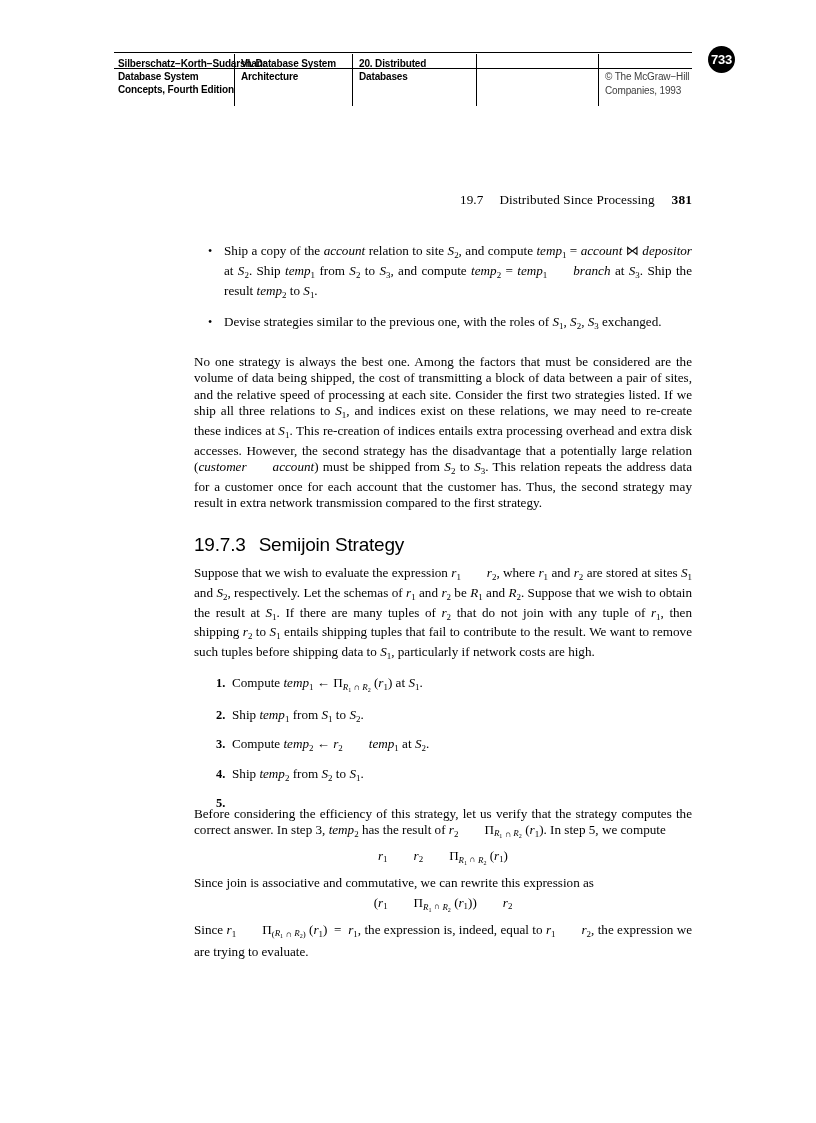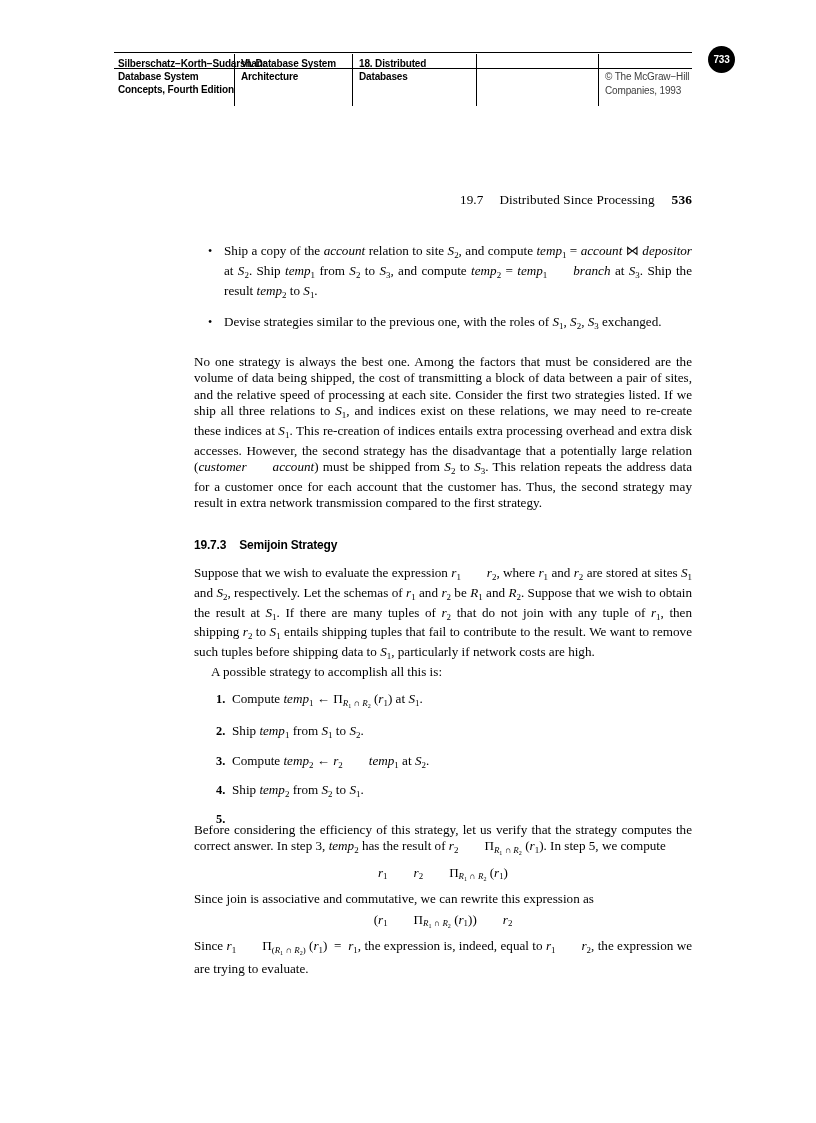--- a/index.html
+++ b/index.html
@@ -63,21 +63,21 @@
     position: absolute;
     left: 708px;
     top: 46px;
     width: 27px;
     height: 27px;
     border-radius: 50%;
     background: #000;
     color: #fff;
     font-family: "Liberation Sans", "DejaVu Sans", sans-serif;
     font-weight: bold;
-    font-size: 10px;
+    font-size: 13px;
     display: flex;
     align-items: center;
     justify-content: center;
     letter-spacing: -0.2px;
   }
 
   
   .running-head {
     position: absolute;
     left: 194px;
@@ -128,22 +128,22 @@
   p.body {
     margin: 0 0 0 0;
     text-align: justify;
   }
   p.gap-before { margin-top: 20px; }
   p.indent { text-indent: 17px; }
 
   
   h2.section {
     font-family: "Liberation Sans", "DejaVu Sans", sans-serif;
-    font-weight: bold;
-    font-size: 12px;
+    font-weight: normal;
+    font-size: 19px;
     margin: 26px 0 11px 0;
     letter-spacing: -0.2px;
   }
   h2.section .num { margin-right: 13px; }
 
   
   ol.steps {
     list-style: none;
     margin: 11px 0 0 0;
     padding: 0;
@@ -198,53 +198,52 @@
   <div class="hcol hcol-a">
     <span class="line">Silberschatz−Korth−Sudarshan:</span>
     <span class="line">Database System</span>
     <span class="line">Concepts, Fourth Edition</span>
   </div>
   <div class="hcol hcol-b">
     <span class="line">VI. Database System</span>
     <span class="line">Architecture</span>
   </div>
   <div class="hcol hcol-c">
-    <span class="line">18. Distributed Databases</span>
+    <span class="line">20. Distributed Databases</span>
   </div>
   <div class="hcol hcol-d">
     <span class="line"></span>
   </div>
   <div class="hcol hcol-e">
     <span class="line">© The McGraw−Hill</span>
     <span class="line">Companies, 1993</span>
   </div>
 </div>
 
 <div class="page-badge">733</div>
 
 <div class="running-head">
-  <span class="sec-num">19.7</span><span>Distributed Since Processing</span><span class="folio">536</span>
+  <span class="sec-num">19.7</span><span>Distributed Since Processing</span><span class="folio">381</span>
 </div>
 
 <div class="content">
 
   <ul class="bullets">
     <li>Ship a copy of the <span class="it">account</span> relation to site <span class="mv">S<sub>2</sub></span>, and compute <span class="mv">temp<sub>1</sub></span> = <span class="it">account</span> <span class="bowtie">⋈</span> <span class="it">depositor</span> at <span class="mv">S<sub>2</sub></span>. Ship <span class="mv">temp<sub>1</sub></span> from <span class="mv">S<sub>2</sub></span> to <span class="mv">S<sub>3</sub></span>, and compute <span class="mv">temp<sub>2</sub></span> = <span class="mv">temp<sub>1</sub></span><span class="joingap"></span><span class="it">branch</span> at <span class="mv">S<sub>3</sub></span>. Ship the result <span class="mv">temp<sub>2</sub></span> to <span class="mv">S<sub>1</sub></span>.</li>
     <li>Devise strategies similar to the previous one, with the roles of <span class="mv">S<sub>1</sub></span>, <span class="mv">S<sub>2</sub></span>, <span class="mv">S<sub>3</sub></span> exchanged.</li>
   </ul>
 
   <p class="body gap-before">No one strategy is always the best one. Among the factors that must be considered are the volume of data being shipped, the cost of transmitting a block of data between a pair of sites, and the relative speed of processing at each site. Consider the first two strategies listed. If we ship all three relations to <span class="mv">S<sub>1</sub></span>, and indices exist on these relations, we may need to re-create these indices at <span class="mv">S<sub>1</sub></span>. This re-creation of indices entails extra processing overhead and extra disk accesses. However, the second strategy has the disadvantage that a potentially large relation (<span class="it">customer</span><span class="joingap"></span><span class="it">account</span>) must be shipped from <span class="mv">S<sub>2</sub></span> to <span class="mv">S<sub>3</sub></span>. This relation repeats the address data for a customer once for each account that the customer has. Thus, the second strategy may result in extra network transmission compared to the first strategy.</p>
 
   <h2 class="section">
     <span class="num">19.7.3</span><span>Semijoin Strategy</span>
   </h2>
 
   <p class="body">Suppose that we wish to evaluate the expression <span class="mv">r<sub>1</sub></span><span class="joingap"></span><span class="mv">r<sub>2</sub></span>, where <span class="mv">r<sub>1</sub></span> and <span class="mv">r<sub>2</sub></span> are stored at sites <span class="mv">S<sub>1</sub></span> and <span class="mv">S<sub>2</sub></span>, respectively. Let the schemas of <span class="mv">r<sub>1</sub></span> and <span class="mv">r<sub>2</sub></span> be <span class="mv">R<sub>1</sub></span> and <span class="mv">R<sub>2</sub></span>. Suppose that we wish to obtain the result at <span class="mv">S<sub>1</sub></span>. If there are many tuples of <span class="mv">r<sub>2</sub></span> that do not join with any tuple of <span class="mv">r<sub>1</sub></span>, then shipping <span class="mv">r<sub>2</sub></span> to <span class="mv">S<sub>1</sub></span> entails shipping tuples that fail to contribute to the result. We want to remove such tuples before shipping data to <span class="mv">S<sub>1</sub></span>, particularly if network costs are high.</p>
 
-  <p class="body indent">A possible strategy to accomplish all this is:</p>
 
   <ol class="steps">
     <li>
       <span class="marker">1.</span>
       <span>Compute <span class="mv">temp<sub>1</sub></span> <span class="arrow">←</span> <span class="pi">Π</span><sub><span class="mv">R<sub>1</sub></span> ∩ <span class="mv">R<sub>2</sub></span></sub> (<span class="mv">r<sub>1</sub></span>) at <span class="mv">S<sub>1</sub></span>.</span>
     </li>
     <li>
       <span class="marker">2.</span>
       <span>Ship <span class="mv">temp<sub>1</sub></span> from <span class="mv">S<sub>1</sub></span> to <span class="mv">S<sub>2</sub></span>.</span>
     </li>

